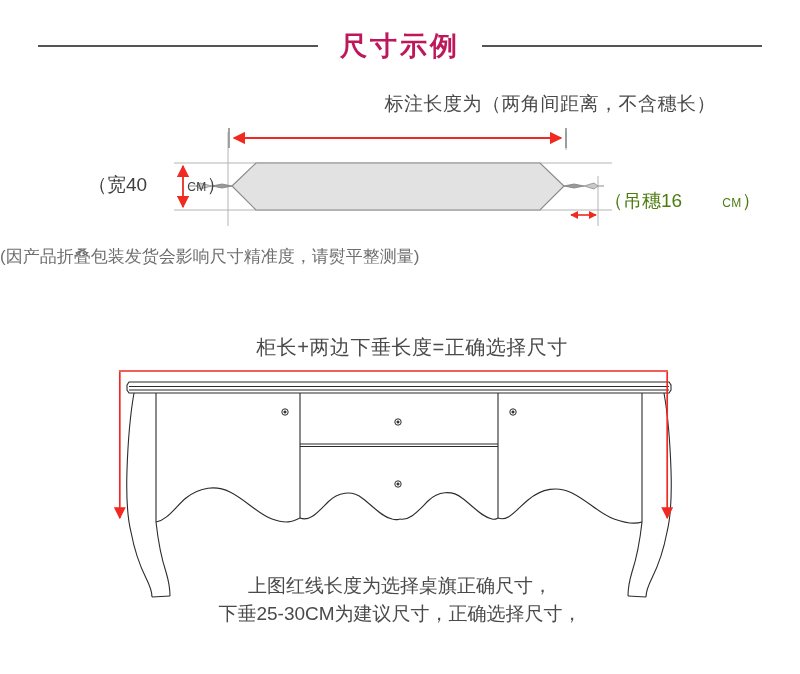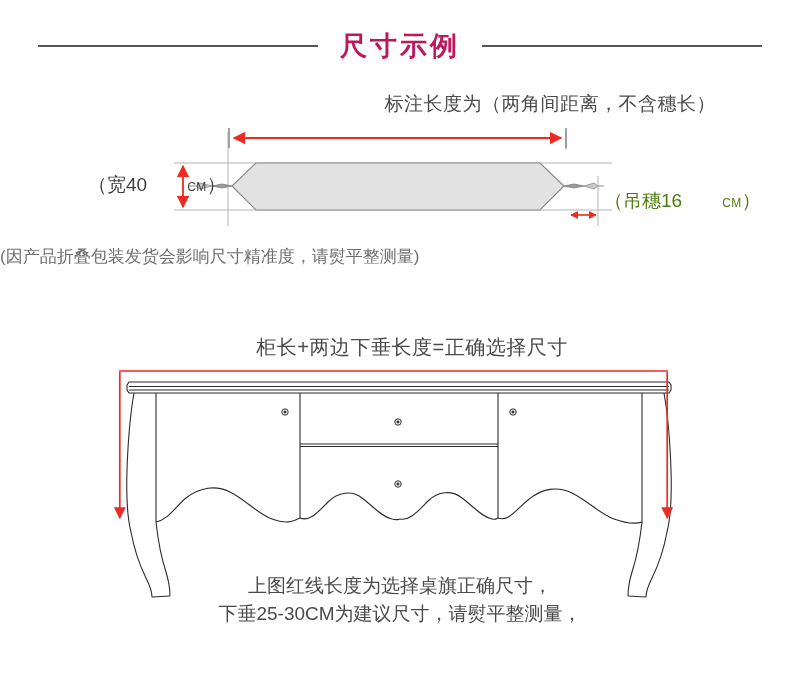--- a/index.html
+++ b/index.html
@@ -268,16 +268,16 @@
 
     <g>
       <line x1="119" y1="371" x2="668" y2="371" stroke="#ee2a21" stroke-width="1.7"></line>
       <line x1="119.8" y1="372" x2="119.8" y2="518" stroke="#ee2a21" stroke-width="1.7" marker-end="url(#ah)"></line>
       <line x1="667.2" y1="372" x2="667.2" y2="518" stroke="#ee2a21" stroke-width="1.7" marker-end="url(#ah)"></line>
     </g>
   </svg>
 
   <div class="s2-text">
     <div>上图红线长度为选择桌旗正确尺寸，</div>
-    <div>下垂25-30CM为建议尺寸，请熨平整测量，</div>
+    <div>下垂25-30CM为建议尺寸，正确选择尺寸，</div>
   </div>
 
 </div>
 
 </body></html>

